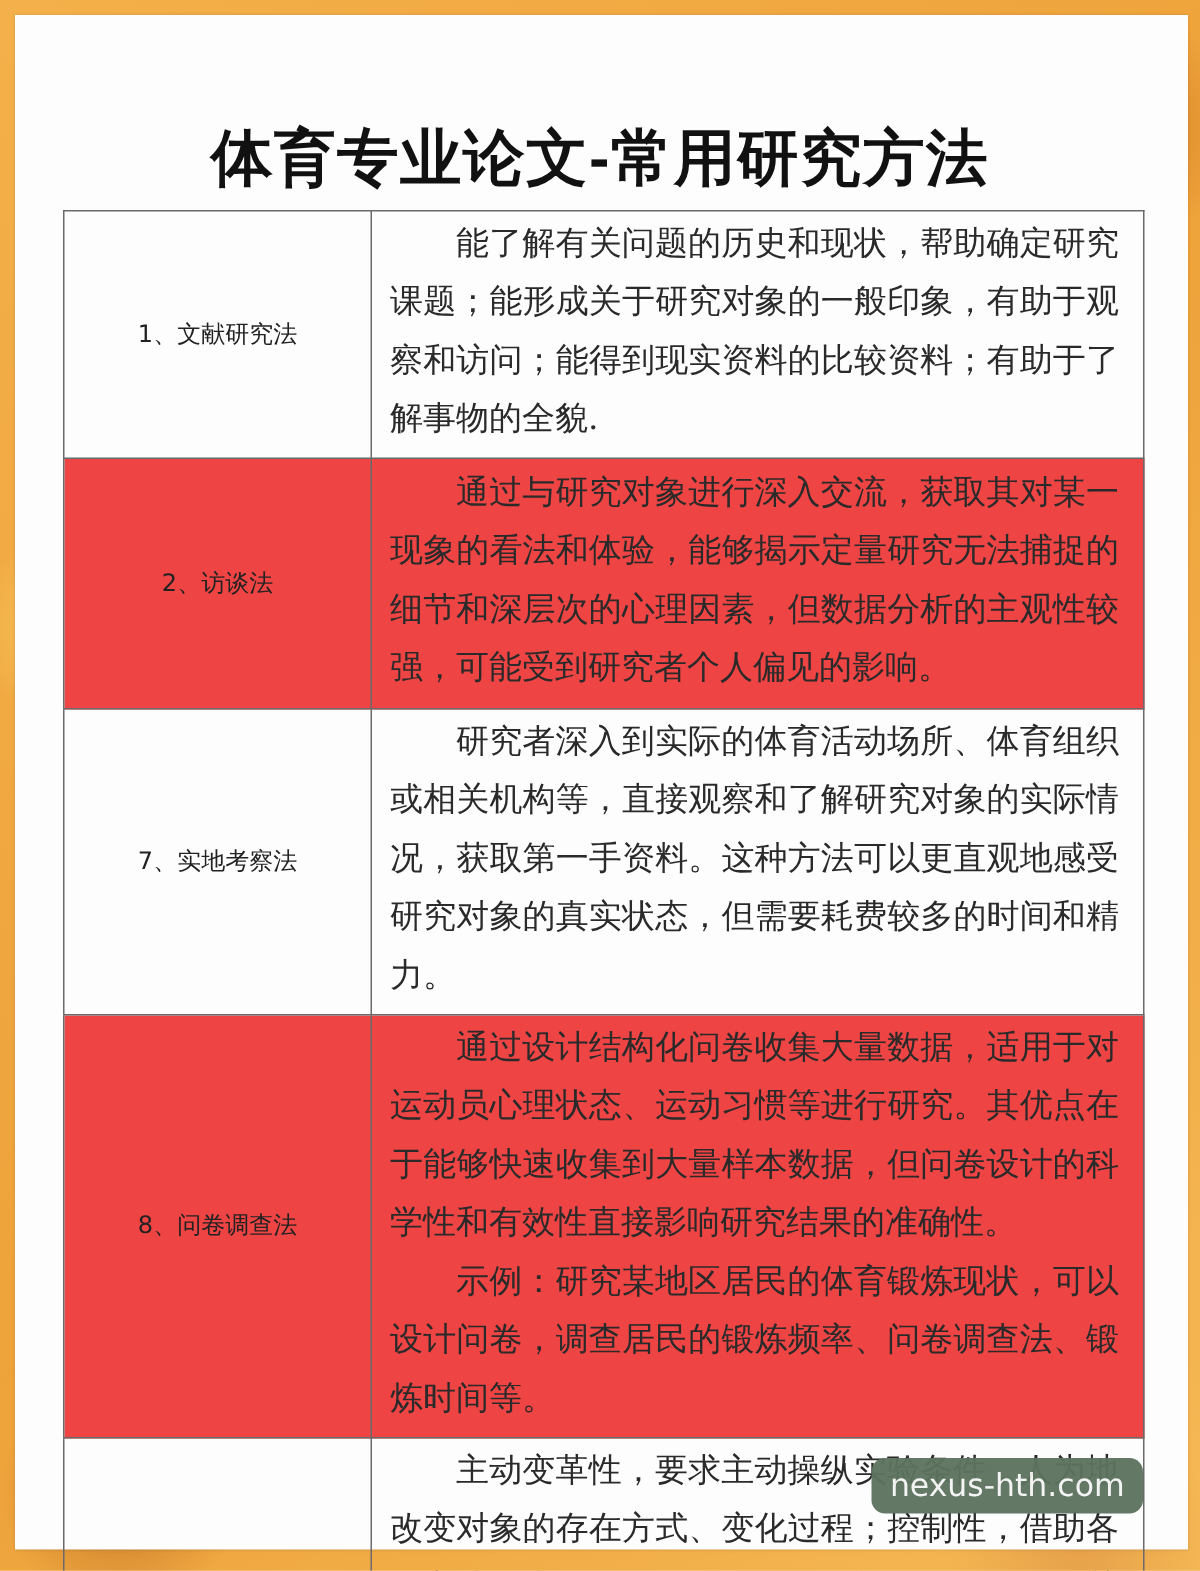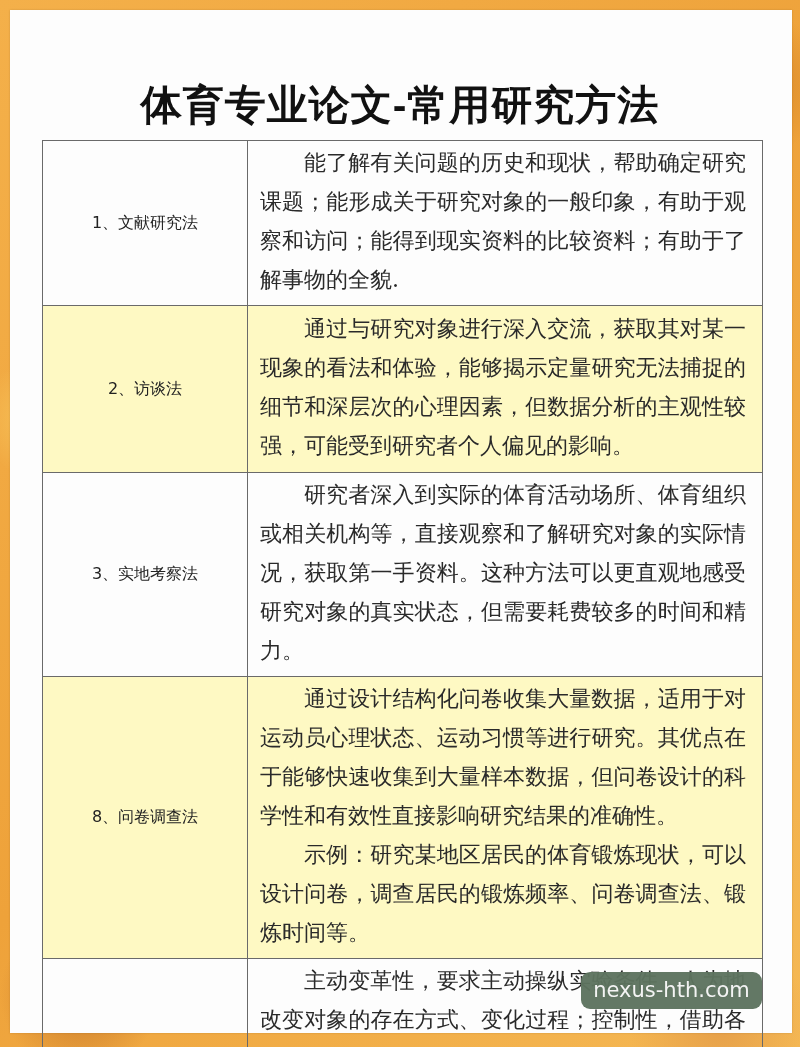--- a/index.html
+++ b/index.html
@@ -36,21 +36,21 @@
     width: 204px; text-align: center;
     font-family: "DejaVu Sans", "Liberation Sans", sans-serif;
     font-size: 16px; color: #222;
   }
   td.desc {
     padding: 2px 16px 6px 12px !important;
     font-size: 22px; line-height: 39px; color: #2a2a2a;
     text-align: justify;
   }
   td.desc p { margin: 0; text-indent: 2em; }
-  tr.shade td { background: #fef9c3; }
+  tr.shade td { background: #ef4444; }
   tr.r1 { height: 123px; }
   tr.r2 { height: 167px; }
   tr.r3 { height: 163px; }
   tr.r4 { height: 247px; }
   tr.r5 { height: 165px; }
   .watermark {
     position: absolute; left: 581px; top: 972px; width: 181px; height: 37px;
     background: #5d735f; border-radius: 9px;
     color: #f4f4f4; font-family: "DejaVu Sans", "Liberation Sans", sans-serif;
     font-size: 21px; line-height: 37px; text-align: center;
@@ -72,21 +72,21 @@
         <p>能了解有关问题的历史和现状，帮助确定研究课题；能形成关于研究对象的一般印象，有助于观察和访问；能得到现实资料的比较资料；有助于了解事物的全貌.</p>
       </td>
     </tr>
     <tr class="r2 shade">
       <td class="name">2、访谈法</td>
       <td class="desc">
         <p>通过与研究对象进行深入交流，获取其对某一现象的看法和体验，能够揭示定量研究无法捕捉的细节和深层次的心理因素，但数据分析的主观性较强，可能受到研究者个人偏见的影响。</p>
       </td>
     </tr>
     <tr class="r3">
-      <td class="name">3、实地考察法</td>
+      <td class="name">7、实地考察法</td>
       <td class="desc">
         <p>研究者深入到实际的体育活动场所、体育组织或相关机构等，直接观察和了解研究对象的实际情况，获取第一手资料。这种方法可以更直观地感受研究对象的真实状态，但需要耗费较多的时间和精力。</p>
       </td>
     </tr>
     <tr class="r4 shade">
       <td class="name">8、问卷调查法</td>
       <td class="desc">
         <p>通过设计结构化问卷收集大量数据，适用于对运动员心理状态、运动习惯等进行研究。其优点在于能够快速收集到大量样本数据，但问卷设计的科学性和有效性直接影响研究结果的准确性。</p>
         <p>示例：研究某地区居民的体育锻炼现状，可以设计问卷，调查居民的锻炼频率、问卷调查法、锻炼时间等。</p>
       </td>

